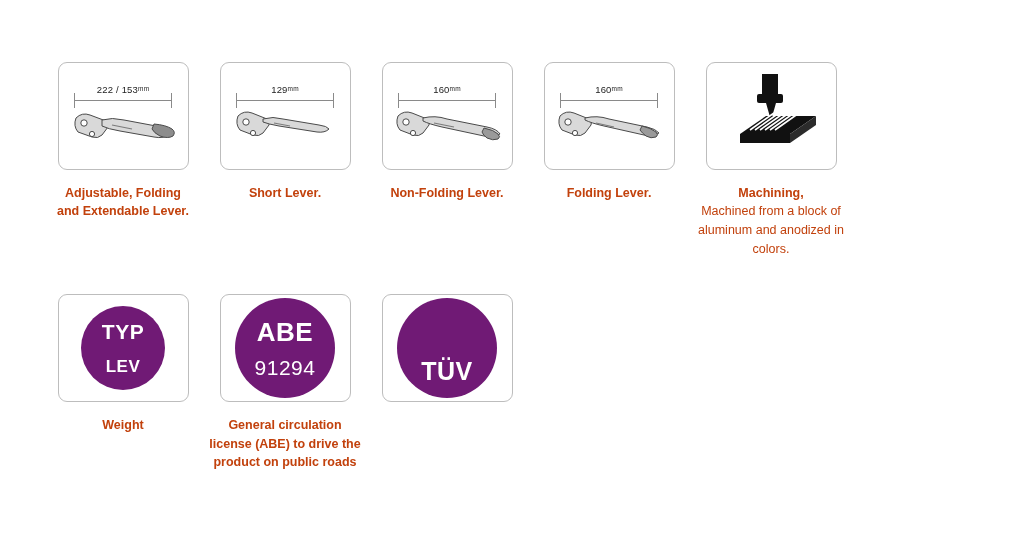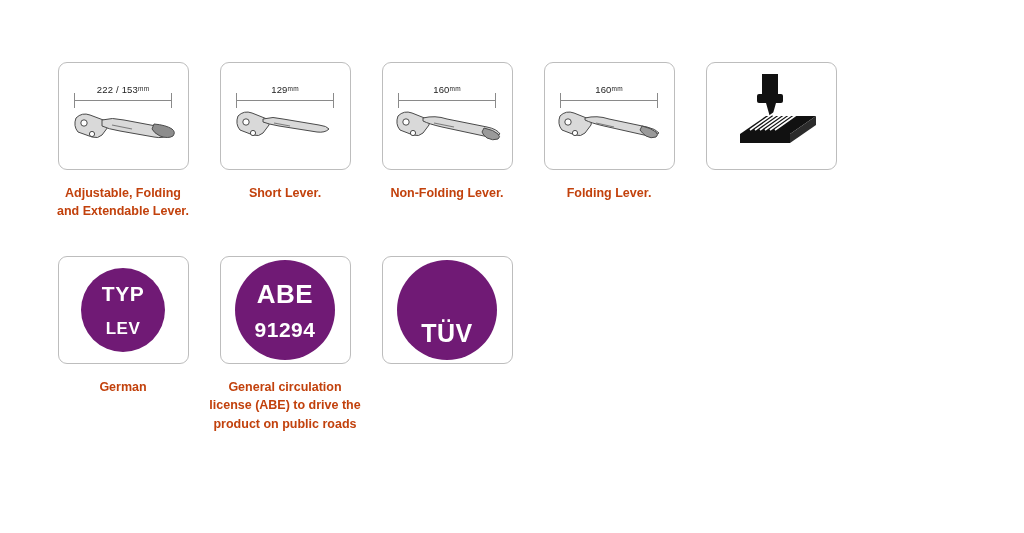--- a/index.html
+++ b/index.html
@@ -119,21 +119,21 @@
     display: flex;
     flex-direction: column;
     align-items: center;
     justify-content: center;
     line-height: 1;
   }
   .badge-circle.big { width: 100px; height: 100px; }
   .typ-line1 { font-size: 21px; font-weight: bold; letter-spacing: .5px; }
   .typ-line2 { font-size: 17px; font-weight: bold; margin-top: 16px; letter-spacing: .5px; }
   .abe-line1 { font-size: 26px; font-weight: bold; letter-spacing: .5px; }
-  .abe-line2 { font-size: 21px; font-weight: bold; margin-top: 12px; letter-spacing: .5px; }
+  .abe-line2 { font-size: 21px; font-weight: normal; margin-top: 12px; letter-spacing: .5px; }
   .tuv-line { font-size: 25px; font-weight: bold; letter-spacing: .5px; margin-top: 47px; }
 </style>
 </head>
 <body>
 
 <div class="sheet">
 
   <div class="grid">
 
     <div class="row">
@@ -240,35 +240,39 @@
             <g stroke="#fff" stroke-width="1.6">
               <line x1="34" y1="60" x2="58" y2="43"></line>
               <line x1="39" y1="60" x2="63" y2="43"></line>
               <line x1="44" y1="60" x2="68" y2="43"></line>
               <line x1="49" y1="60" x2="73" y2="43"></line>
               <line x1="54" y1="60" x2="78" y2="43"></line>
               <line x1="59" y1="60" x2="83" y2="43"></line>
             </g>
           </svg>
         </div>
+        <div class="caption">
+          <span>Machining,</span>
+          <span class="sub">Machined from a block of aluminum and anodized in colors.</span>
+        </div>
       </div>
 
 
     </div>
 
     <div class="row row2">
 
       <div class="cell">
         <div class="box">
           <div class="badge-circle">
             <span class="typ-line1">TYP</span>
             <span class="typ-line2">LEV</span>
           </div>
         </div>
-        <div class="caption">German</div>
+        <div class="caption">Weight</div>
       </div>
 
       <div class="cell">
         <div class="box">
           <div class="badge-circle big">
             <span class="abe-line1">ABE</span>
             <span class="abe-line2">91294</span>
           </div>
         </div>
         <div class="caption">General circulation license (ABE) to drive the product on public roads</div>

